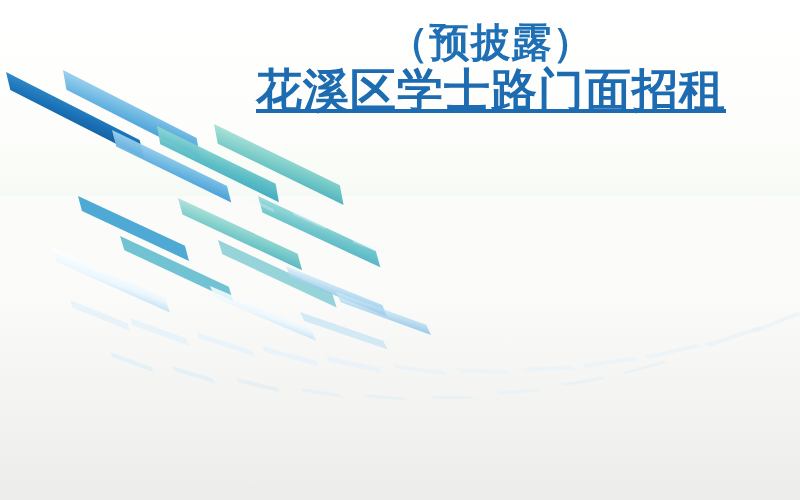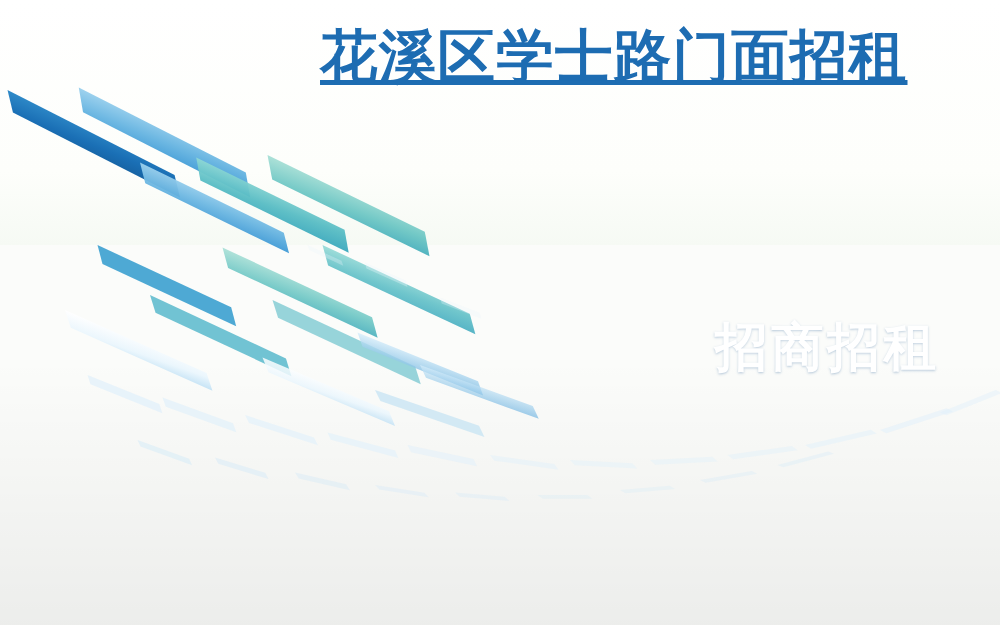--- a/index.html
+++ b/index.html
@@ -267,18 +267,18 @@
       <g transform="translate(352,238) rotate(21)">
           <path d="M0,0 L34,0 L37,4 L3,4 Z" opacity="0.30"></path>
         </g>
       <g transform="translate(246,196) rotate(25)">
           <path d="M0,0 L30,0 L33,3 L3,3 Z" opacity="0.30"></path>
         </g>
     </g>
   </svg>
 
   <div class="headline">
+    <span class="l1">（预披露）</span>
     <span class="l2">花溪区学士路门面招租</span>
   </div>
 
-  <div class="caption">招商招租</div>
 
 </div>
 
 </body></html>

